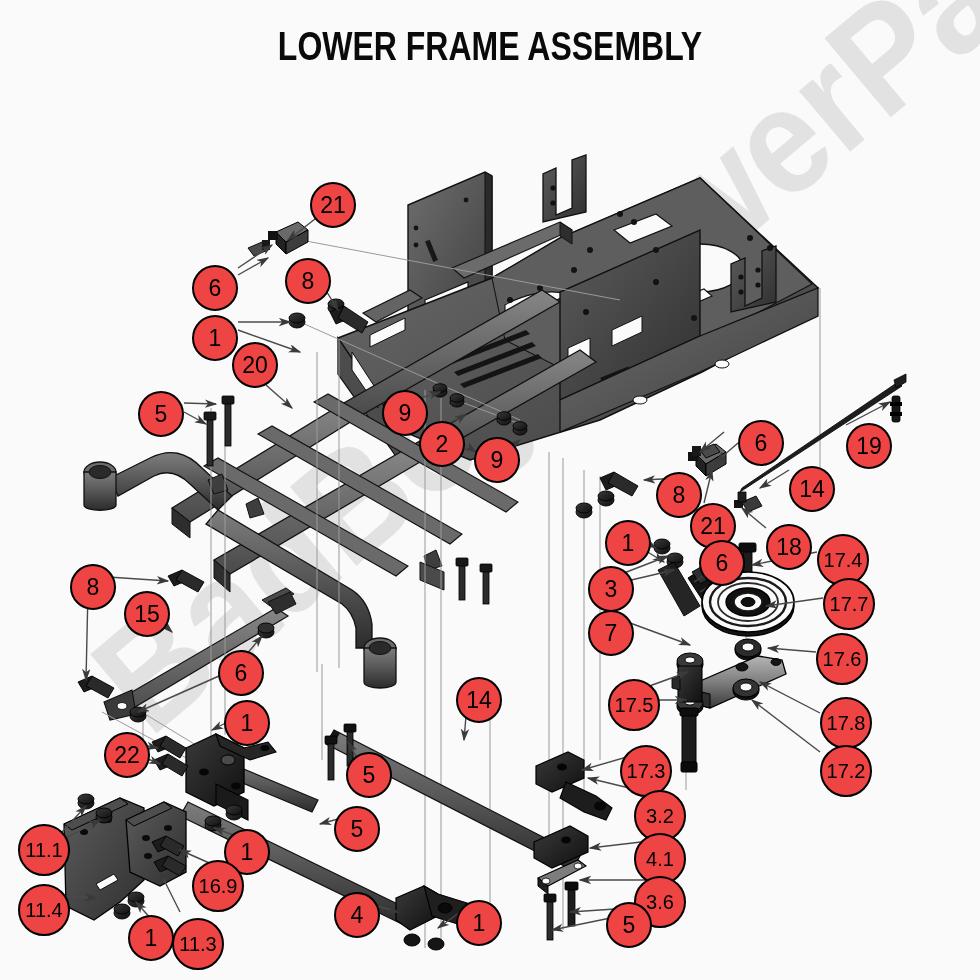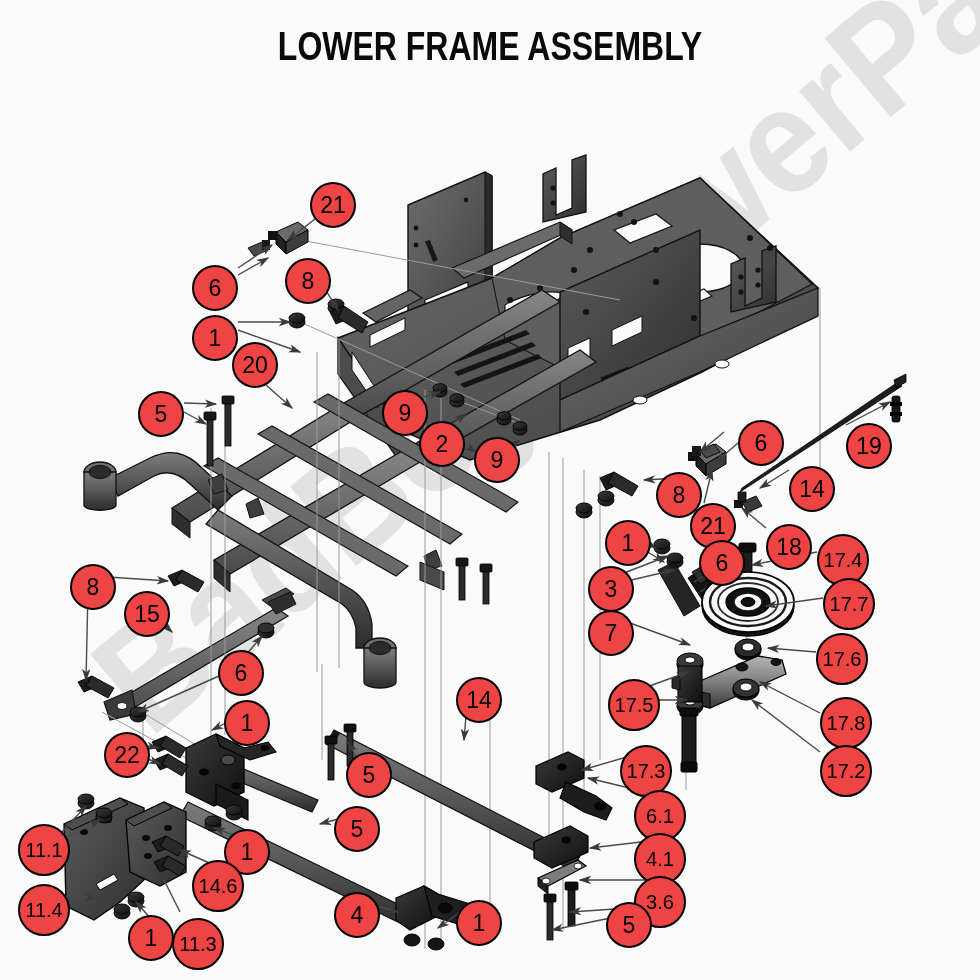--- a/index.html
+++ b/index.html
@@ -647,26 +647,26 @@
       <div class="callout c-d" style="left: 816px; top: 633px;">17.6</div>
       <div class="callout c-w" style="left: 218px; top: 650px;">6</div>
       <div class="callout c-w" style="left: 456px; top: 677px;">14</div>
       <div class="callout c-d" style="left: 608px; top: 679px;">17.5</div>
       <div class="callout c-w" style="left: 224px; top: 700px;">1</div>
       <div class="callout c-d" style="left: 820px; top: 697px;">17.8</div>
       <div class="callout c-w" style="left: 104px; top: 732px;">22</div>
       <div class="callout c-d" style="left: 620px; top: 745px;">17.3</div>
       <div class="callout c-d" style="left: 820px; top: 745px;">17.2</div>
       <div class="callout c-w" style="left: 346px; top: 752px;">5</div>
-      <div class="callout c-d" style="left: 634px; top: 790px;">6.1</div>
+      <div class="callout c-d" style="left: 634px; top: 790px;">3.2</div>
       <div class="callout c-w" style="left: 334px; top: 806px;">5</div>
       <div class="callout c-d" style="left: 18px; top: 824px;">11.1</div>
       <div class="callout c-w" style="left: 224px; top: 829px;">1</div>
       <div class="callout c-d" style="left: 634px; top: 833px;">4.1</div>
-      <div class="callout c-d" style="left: 192px; top: 860px;">14.6</div>
+      <div class="callout c-d" style="left: 192px; top: 860px;">16.9</div>
       <div class="callout c-d" style="left: 634px; top: 876px;">3.6</div>
       <div class="callout c-d" style="left: 18px; top: 884px;">11.4</div>
       <div class="callout c-w" style="left: 334px; top: 892px;">4</div>
       <div class="callout c-w" style="left: 456px; top: 900px;">1</div>
       <div class="callout c-w" style="left: 606px; top: 902px;">5</div>
       <div class="callout c-w" style="left: 128px; top: 915px;">1</div>
       <div class="callout c-d" style="left: 172px; top: 918px;">11.3</div>
     </div>
 
 </div>

